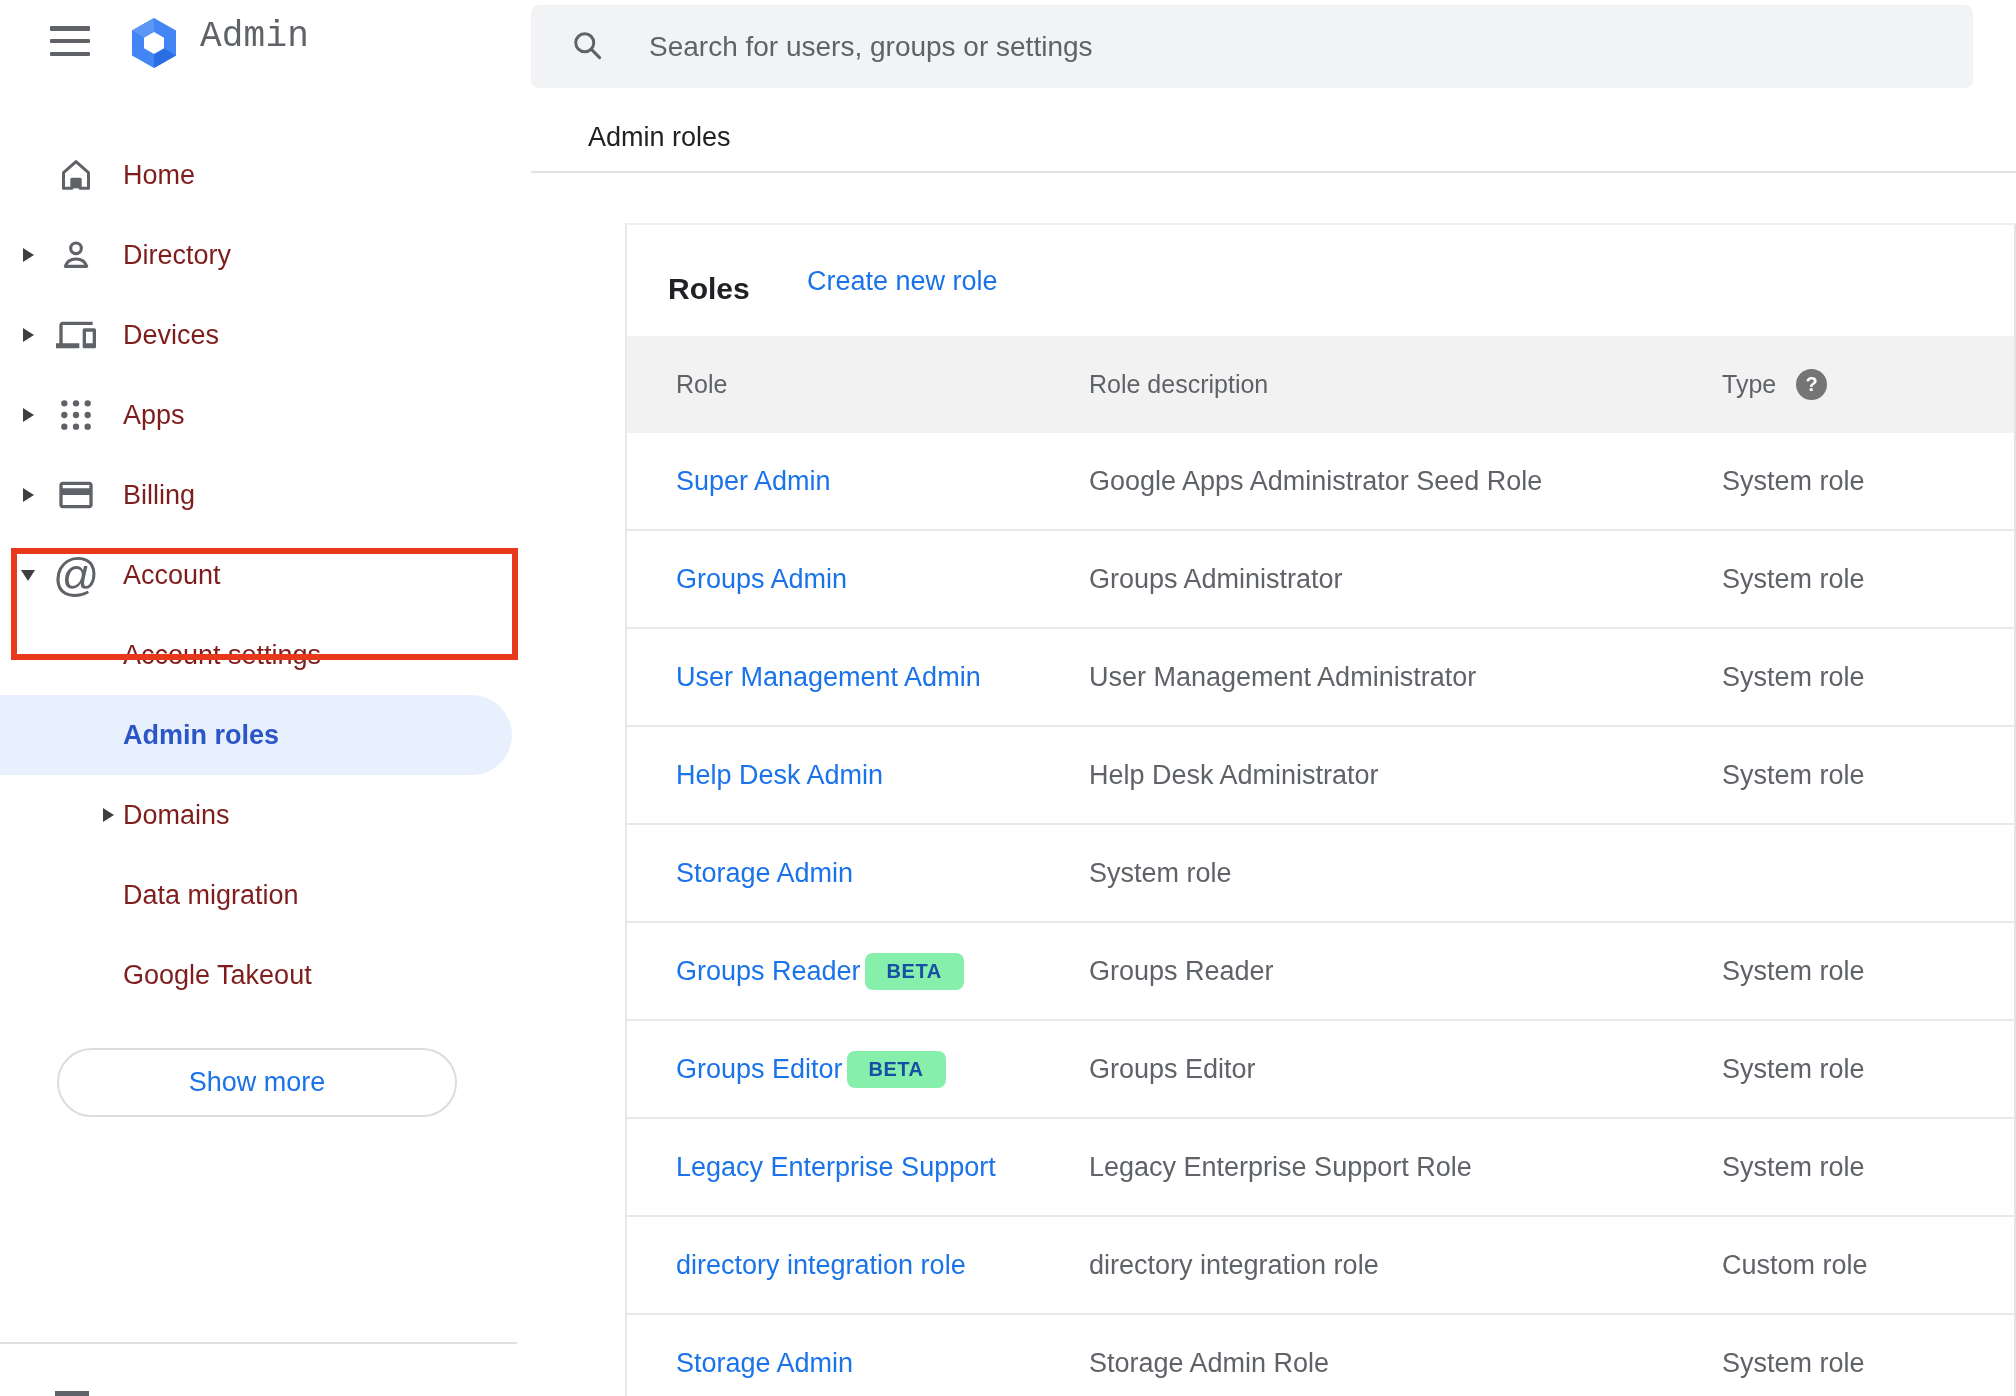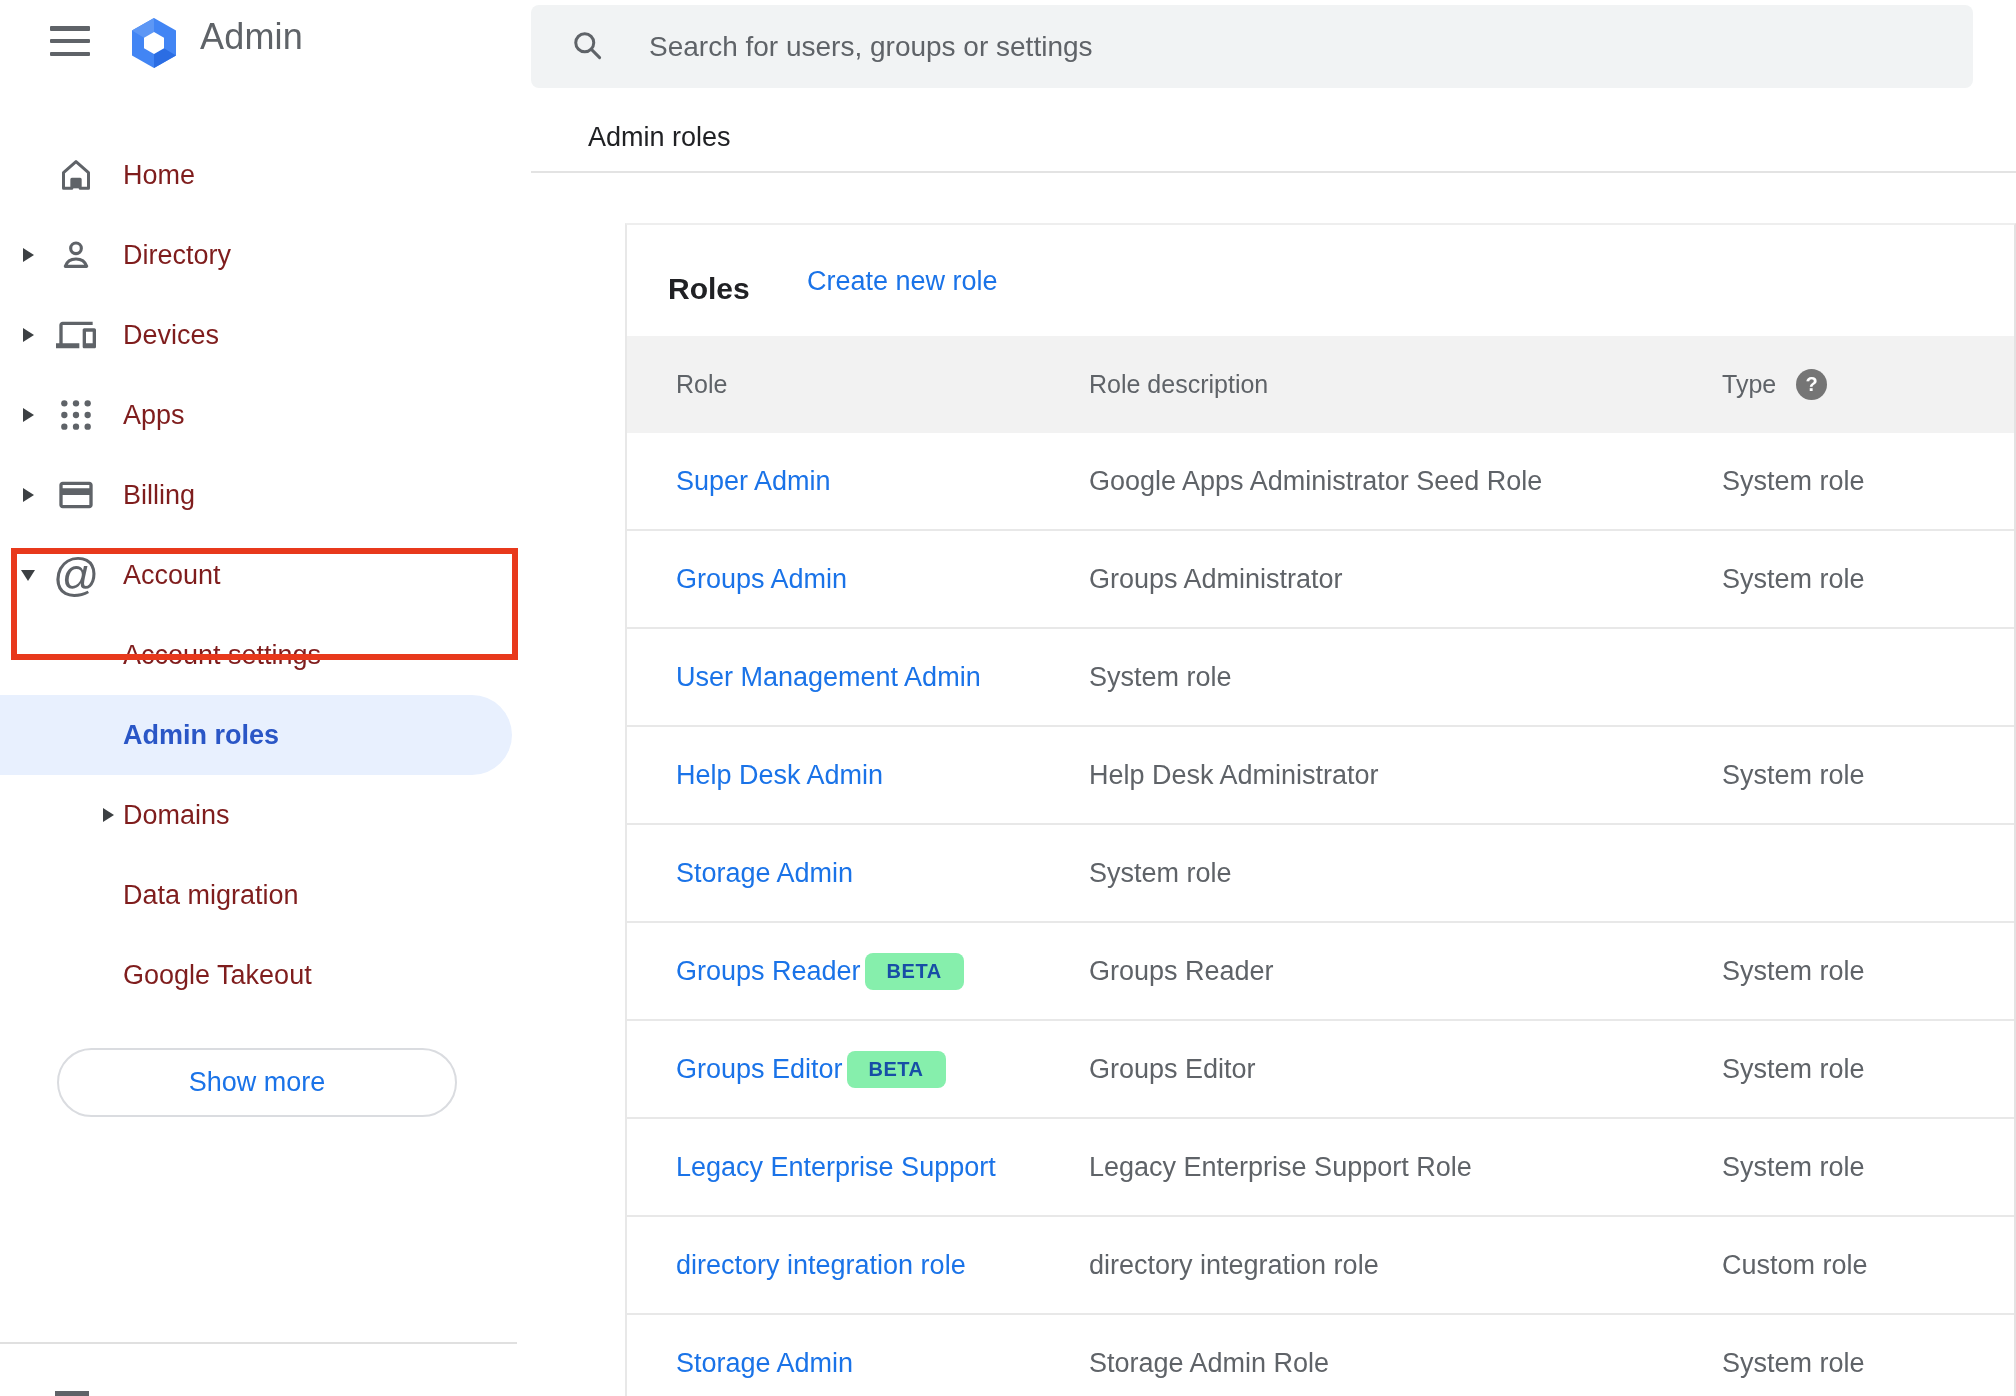--- a/index.html
+++ b/index.html
@@ -6,21 +6,21 @@
   .screen{position:relative;width:2016px;height:1396px;overflow:hidden;
           font-family:"Liberation Sans",sans-serif;background:#fff;color:#3c4043;}
 
   
   .sidebar{position:absolute;left:0;top:0;width:531px;height:100%;background:#fff;}
   .sb-header{position:absolute;left:0;top:0;width:531px;height:90px;}
   .hamburger{position:absolute;left:50px;top:26px;width:40px;height:30px;
              display:flex;flex-direction:column;justify-content:space-between;cursor:pointer;}
   .hamburger span{display:block;height:4.5px;background:#5f6368;border-radius:1px;}
   .logo{position:absolute;left:126px;top:15px;}
-  .app-title{position:absolute;left:200px;top:16px;font-size:36px;color:#5f6368;letter-spacing:.2px;}
+  .app-title{position:absolute;left:200px;top:16px;font-size:36px;color:#5f6368;letter-spacing:.2px;font-family:Liberation Mono, monospace;}
 
   .nav{position:absolute;left:0;top:135px;width:531px;}
   .nav-item{position:relative;height:80px;display:flex;align-items:center;cursor:pointer;}
   .nav-item .arrow-box{position:absolute;left:16px;width:24px;height:24px;
                        display:flex;align-items:center;justify-content:center;}
   .nav-item.lvl1 .arrow-box{left:96px;}
   .tri-right{width:0;height:0;border-top:7px solid transparent;border-bottom:7px solid transparent;
              border-left:11px solid #3c4043;}
   .tri-down{width:0;height:0;border-left:7px solid transparent;border-right:7px solid transparent;
             border-top:11px solid #3c4043;}
@@ -233,20 +233,21 @@
             <div class="role-cell">
               <a class="role-link">Groups Admin</a>
             </div>
             <div>Groups Administrator</div>
             <div>System role</div>
           </div>
           <div class="trow grid-cols">
             <div class="role-cell">
               <a class="role-link">User Management Admin</a>
             </div>
+            <div>User Management Administrator</div>
             <div>System role</div>
           </div>
           <div class="trow grid-cols">
             <div class="role-cell">
               <a class="role-link">Help Desk Admin</a>
             </div>
             <div>Help Desk Administrator</div>
             <div>System role</div>
           </div>
           <div class="trow grid-cols">

